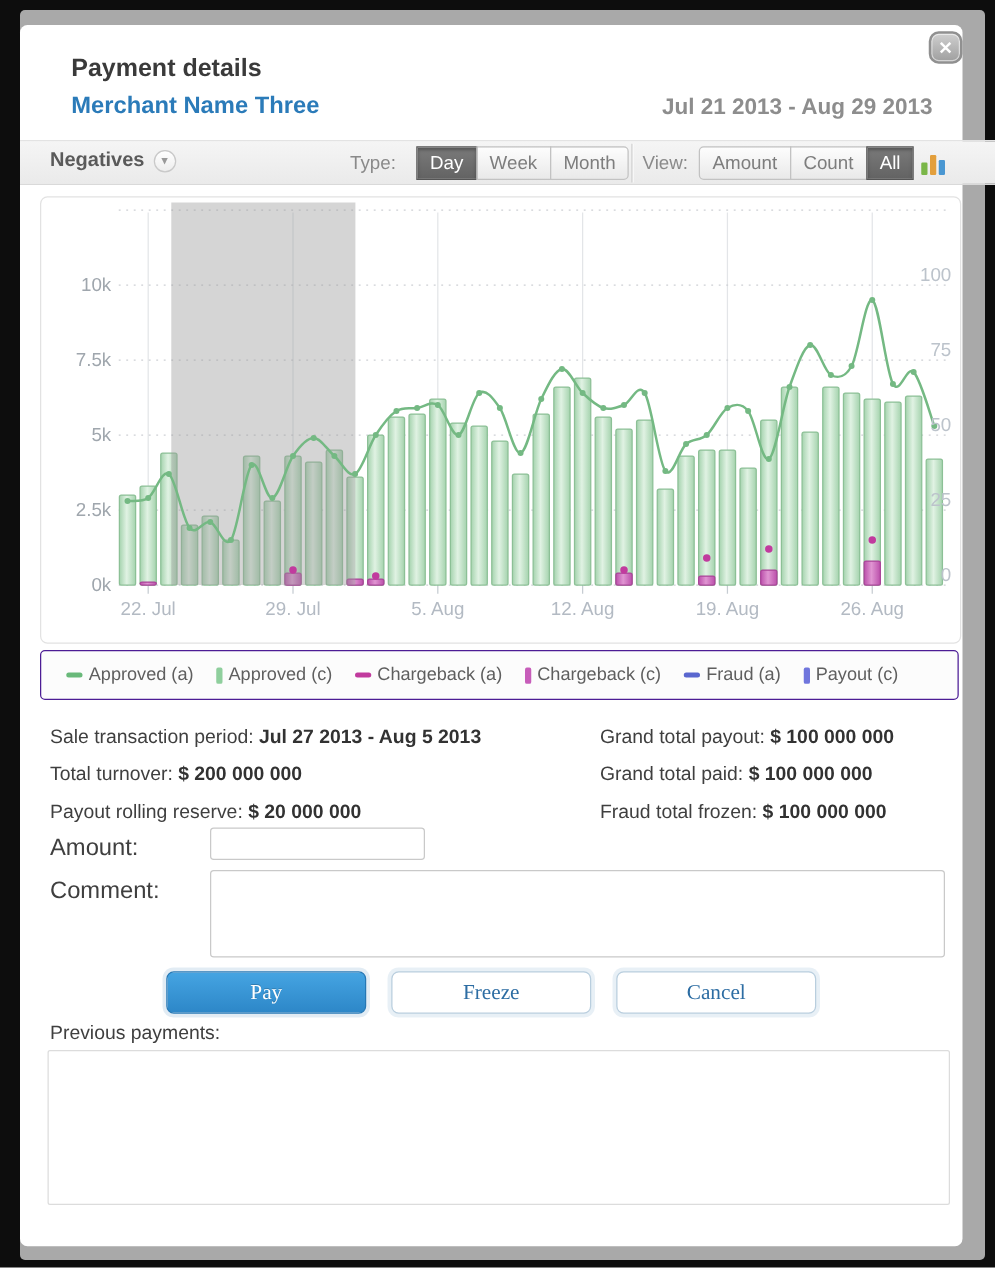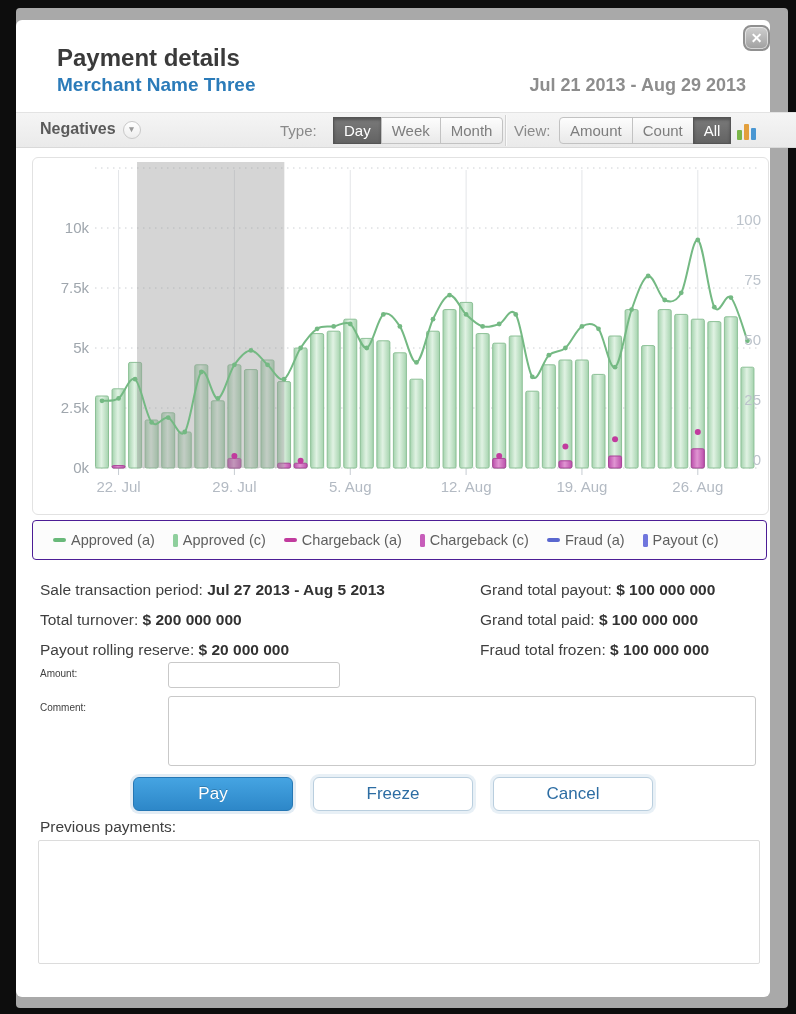--- a/index.html
+++ b/index.html
@@ -4,21 +4,21 @@
 <style>
   html,body{margin:0;padding:0;}
   body{width:796px;height:1014px;background:#0d0d0d;position:relative;overflow:hidden;
        font-family:"Liberation Sans",sans-serif;}
   .backdrop{position:absolute;left:16px;top:8px;width:772px;height:1000px;background:#a9a9a9;border-radius:4px;}
   .dialog{position:absolute;left:16px;top:20px;width:754px;height:977px;background:#ffffff;border-radius:6px;}
   .close-btn{position:absolute;left:727px;top:5px;width:27px;height:26px;border-radius:8px;
        background:linear-gradient(#cfcfcf,#9f9f9f);border:2px solid #909090;
        box-shadow:inset 0 0 0 1px rgba(255,255,255,.55);color:#fff;font-size:14px;font-weight:bold;
        display:flex;align-items:center;justify-content:center;cursor:pointer;box-sizing:border-box;}
-  .title{position:absolute;left:41px;top:24px;font-size:24px;font-weight:bold;color:#3a3a3a;}
+  .title{position:absolute;left:41px;top:24px;font-size:20px;font-weight:bold;color:#3a3a3a;}
   .merchant{position:absolute;left:41px;top:54px;font-size:19px;font-weight:bold;color:#2b7bb9;cursor:pointer;}
   .daterange{position:absolute;right:24px;top:55px;font-size:18px;font-weight:bold;color:#8d8d8d;}
   .toolbar{position:absolute;left:0;top:92px;width:786px;height:36px;
        background:linear-gradient(#f5f5f5,#eaeaea);border-top:1px solid #e3e3e3;border-bottom:1px solid #d9d9d9;box-sizing:border-box;}
   .negatives{position:absolute;left:24px;top:7px;font-size:16px;font-weight:bold;color:#5a5a5a;cursor:pointer;}
   .drop-circle{display:inline-block;width:16px;height:16px;border-radius:50%;border:1px solid #c9c9c9;
        background:linear-gradient(#ffffff,#ededed);color:#999;font-size:9px;line-height:15px;text-align:center;
        vertical-align:2px;margin-left:7px;}
   .tb-label{position:absolute;top:9px;font-size:15px;color:#8a8a8a;}
   .seg{position:absolute;top:4px;display:inline-flex;}
@@ -34,27 +34,27 @@
   .chart-panel{position:absolute;left:16px;top:137px;width:735px;height:356px;border:1px solid #e2e2e2;
        border-radius:6px;background:#fff;overflow:hidden;}
   .legend{position:absolute;left:16px;top:500px;width:735px;height:40px;background:#fcfcfc;border:1px solid #4c1d95;
        border-radius:4px;display:flex;align-items:center;padding-left:20px;gap:18px;box-sizing:border-box;}
   .legend .item{display:flex;align-items:center;gap:5px;font-size:14.5px;color:#5f5f5f;}
   .legend .dash{width:13px;height:4px;border-radius:2px;}
   .legend .vbar{width:5px;height:13px;border-radius:1.5px;}
   .summary-col{position:absolute;font-size:15.5px;color:#3f3f3f;}
   .summary-col .row{line-height:30px;white-space:nowrap;}
   .summary-col b{color:#323232;}
-  .fld-label{position:absolute;left:24px;font-size:10px;color:#3f3f3f;}
+  .fld-label{position:absolute;left:24px;font-size:19px;color:#3f3f3f;}
   .amount-input{position:absolute;left:152px;top:642px;width:172px;height:26px;border:1px solid #c9c9c9;
        border-radius:3px;box-sizing:border-box;font-size:14px;padding:0 6px;font-family:"Liberation Sans",sans-serif;}
   .comment-area{position:absolute;left:152px;top:676px;width:588px;height:70px;border:1px solid #c9c9c9;
        border-radius:3px;box-sizing:border-box;resize:none;font-size:14px;padding:4px 6px;font-family:"Liberation Sans",sans-serif;}
   .btn{position:absolute;top:757px;width:160px;height:34px;border-radius:6px;font-size:17px;cursor:pointer;
-       font-family:Liberation Sans, sans-serif;}
+       font-family:Liberation Serif, serif;}
   .btn-pay{left:117px;background:linear-gradient(#45a4e2,#2d87c8);border:1px solid #2577b4;color:#fff;
        text-shadow:0 -1px 0 rgba(0,0,0,.2);box-shadow:0 0 0 3px rgba(190,212,230,.45);}
   .btn-light{background:#fff;border:1px solid #b9cede;color:#2d6da3;box-shadow:0 0 0 3px rgba(190,212,230,.35);}
   .btn-freeze{left:297px;}
   .btn-cancel{left:477px;}
   .prev-label{position:absolute;left:24px;top:798px;font-size:15.5px;color:#3f3f3f;}
   .prev-box{position:absolute;left:22px;top:820px;width:720px;height:122px;border:1px solid #dcdcdc;
        border-radius:2px;background:#fff;}
 </style>
 </head>

